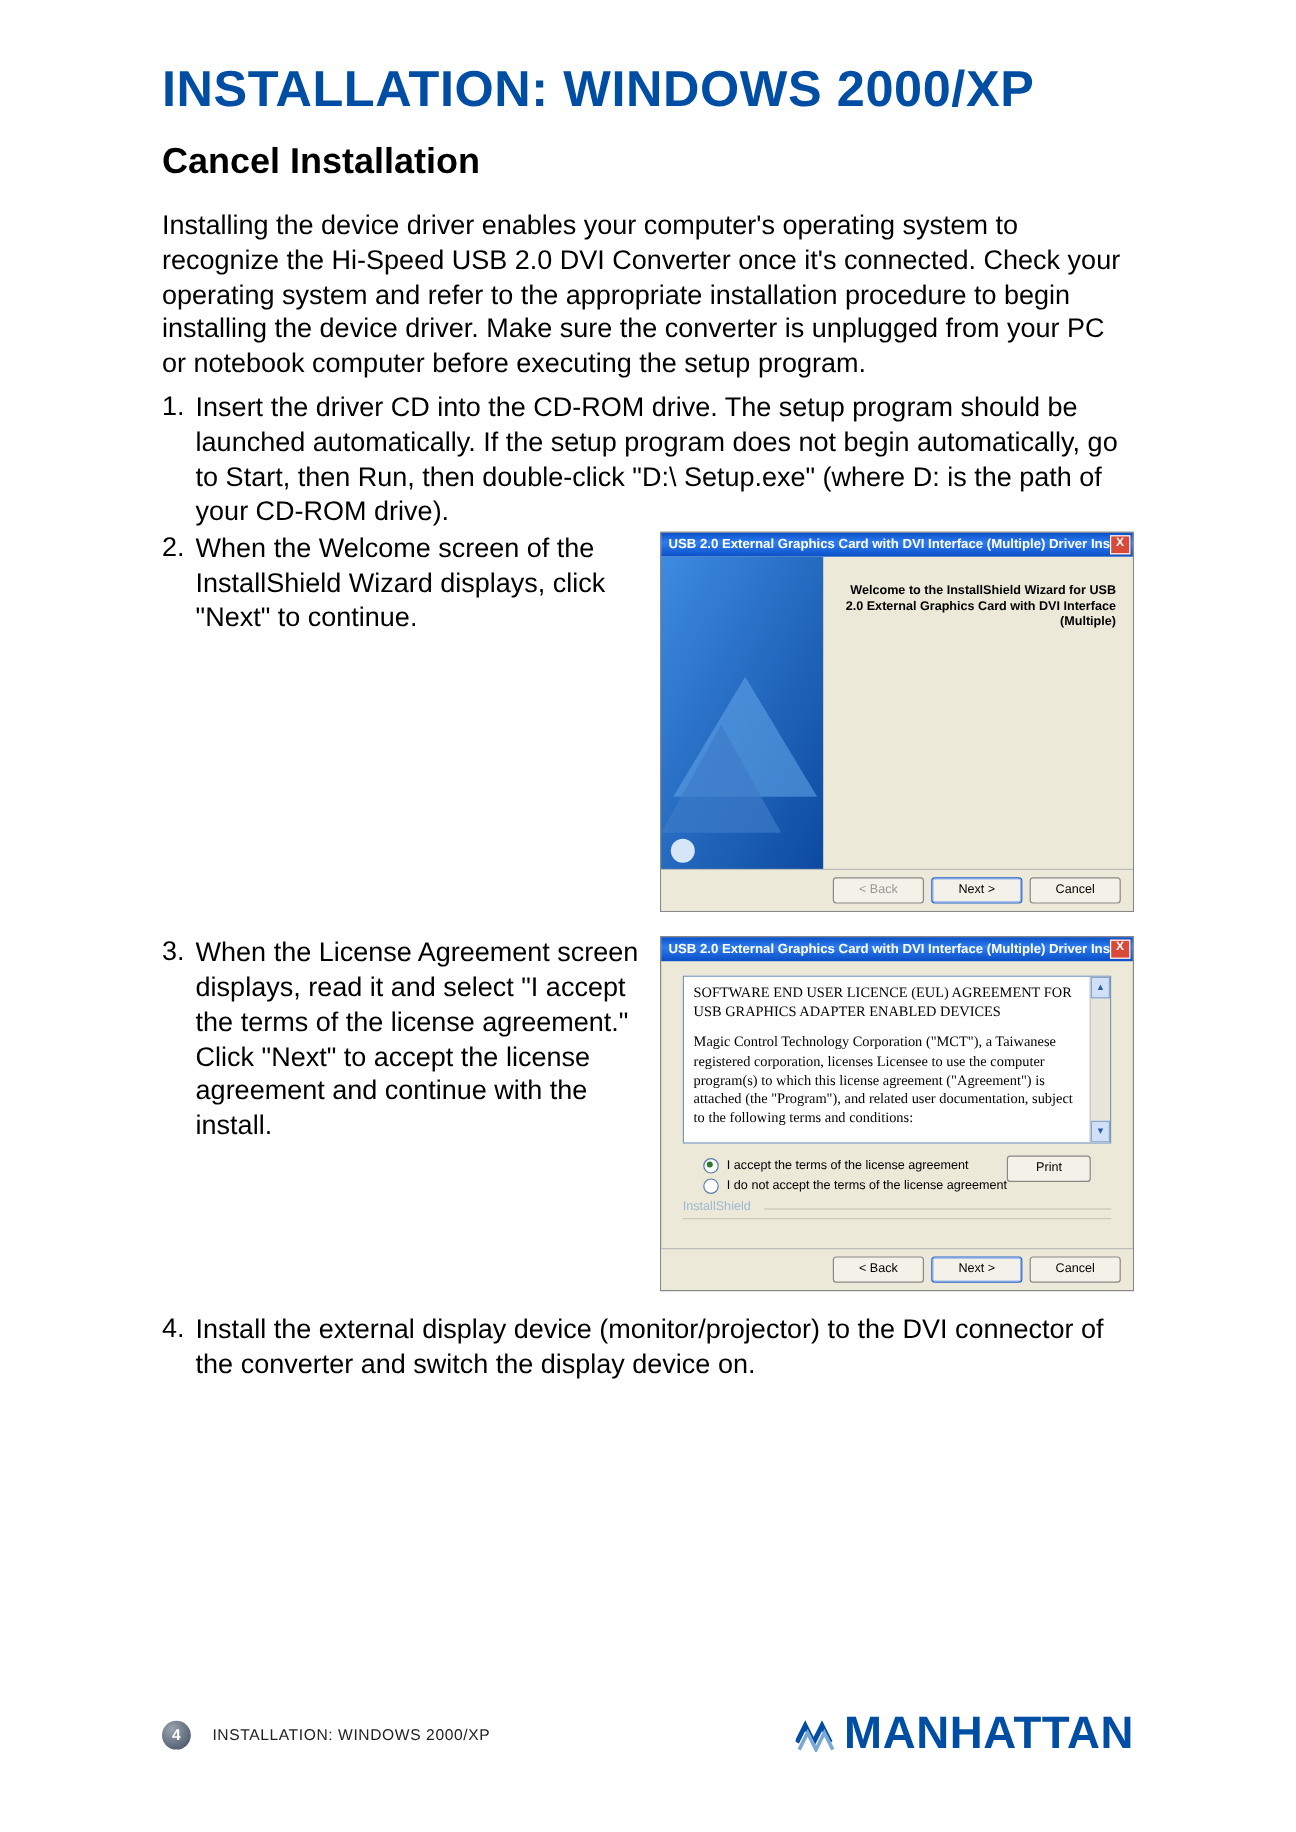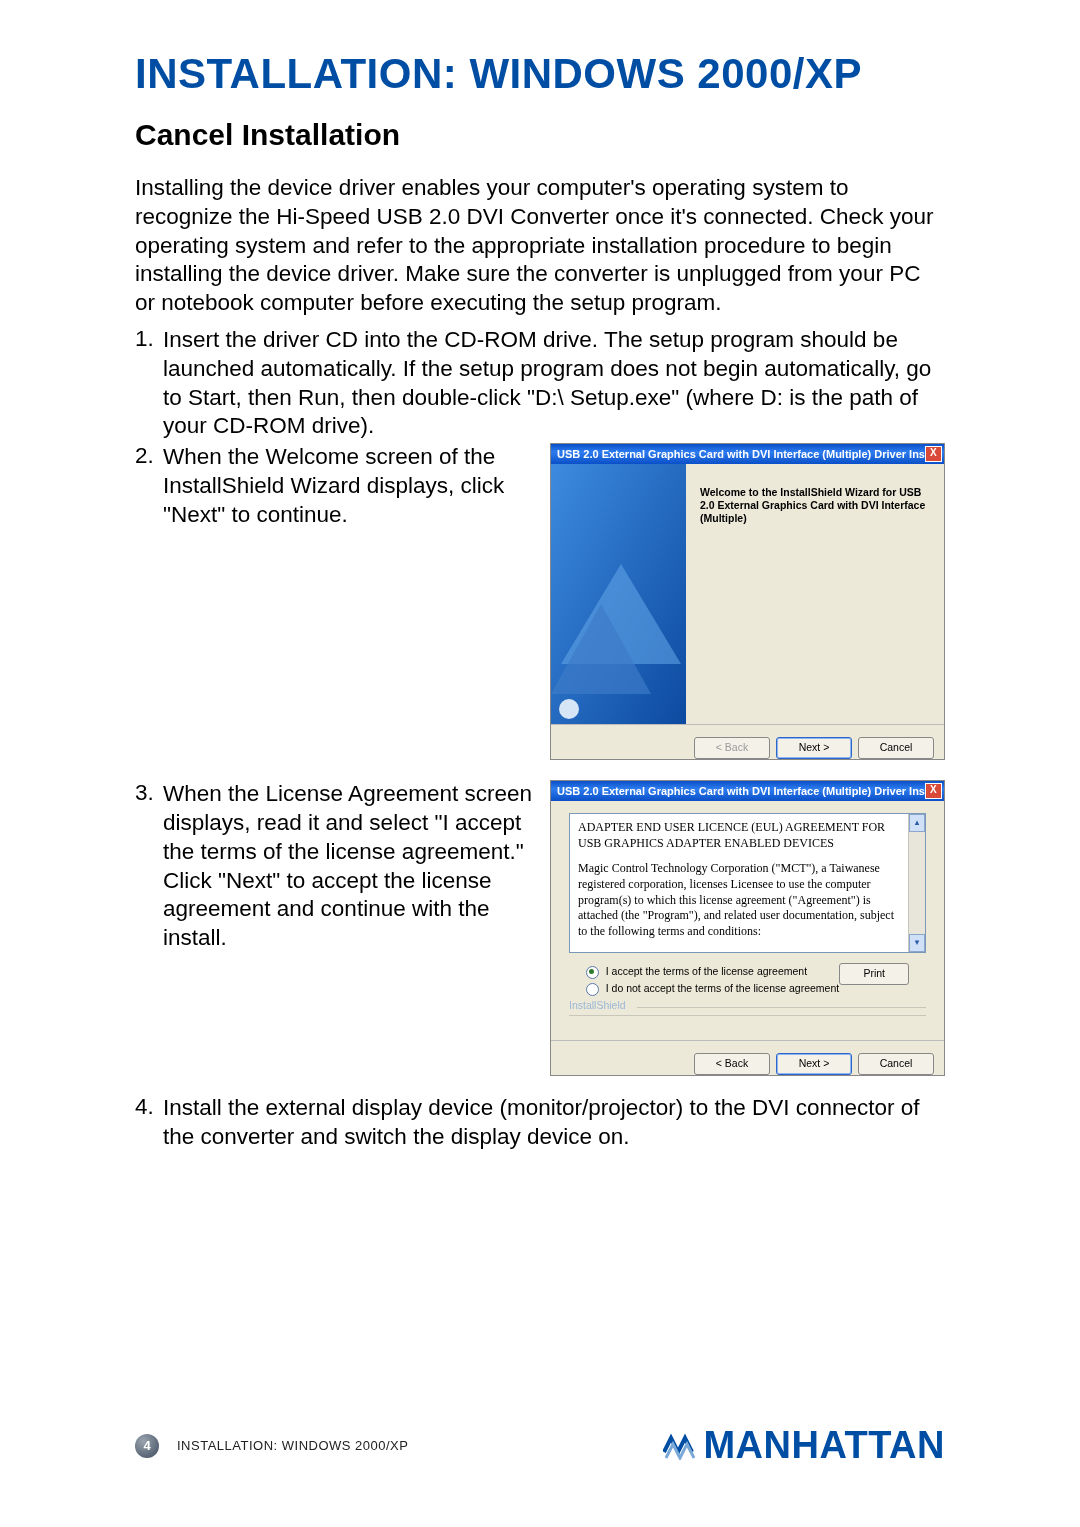--- a/index.html
+++ b/index.html
@@ -73,20 +73,21 @@
     color: #fff;
     font-size: 10px;
     line-height: 12px;
     text-align: center;
     font-weight: bold;
   }
   .dlg1-body {
     height: 260px;
     display: flex;
     background: #ece9d8;
+    text-align: right;
   }
   .dlg1-left {
     width: 135px;
     background: linear-gradient(135deg, #2a7bd0, #0e4ea8);
     position: relative;
     overflow: hidden;
   }
   .dlg1-left svg { position:absolute; left:0; top:0; width:100%; height:100%; }
   .dlg1-right {
     flex: 1;
@@ -95,21 +96,21 @@
     color: #000;
   }
   .dlg1-right .wtitle { font-weight: bold; margin-bottom: 10px; line-height:1.25; }
   .dlg1-right .wbody { line-height: 1.3; }
   .dlg-footer {
     height: 34px;
     background: #ece9d8;
     border-top: 1px solid #bbb;
     display: flex;
     justify-content: flex-end;
-    align-items: flex-end;
+    align-items: center;
     padding-right: 10px;
     gap: 6px;
   }
   .btn {
     min-width: 62px;
     height: 20px;
     background: #f4f2e8;
     border: 1px solid #888;
     border-radius: 3px;
     font-size: 10.5px;
@@ -262,21 +263,21 @@
     </div>
     <div style="width:395px; flex-shrink:0;">
       <div class="dlg2">
         <div class="titlebar">
           <span style="white-space:nowrap; overflow:hidden;">USB 2.0 External Graphics Card with DVI Interface (Multiple) Driver Install</span>
           <span class="closebox">X</span>
         </div>
         <div class="dlg2-body">
           <div class="licensebox">
             <div style="padding-right:18px;">
-              <div>ADAPTER END USER LICENCE (EUL) AGREEMENT FOR</div>
+              <div>SOFTWARE END USER LICENCE (EUL) AGREEMENT FOR</div>
               <div>USB GRAPHICS ADAPTER ENABLED DEVICES</div>
               <div style="height:10px;"></div>
               <div>Magic Control Technology Corporation ("MCT"), a Taiwanese registered corporation, licenses Licensee to use the computer program(s) to which this license agreement ("Agreement") is attached (the "Program"), and related user documentation, subject to the following terms and conditions:</div>
             </div>
             <div class="scroll">
               <div class="arr">▴</div>
               <div class="arr">▾</div>
             </div>
           </div>
           <div class="radios">

